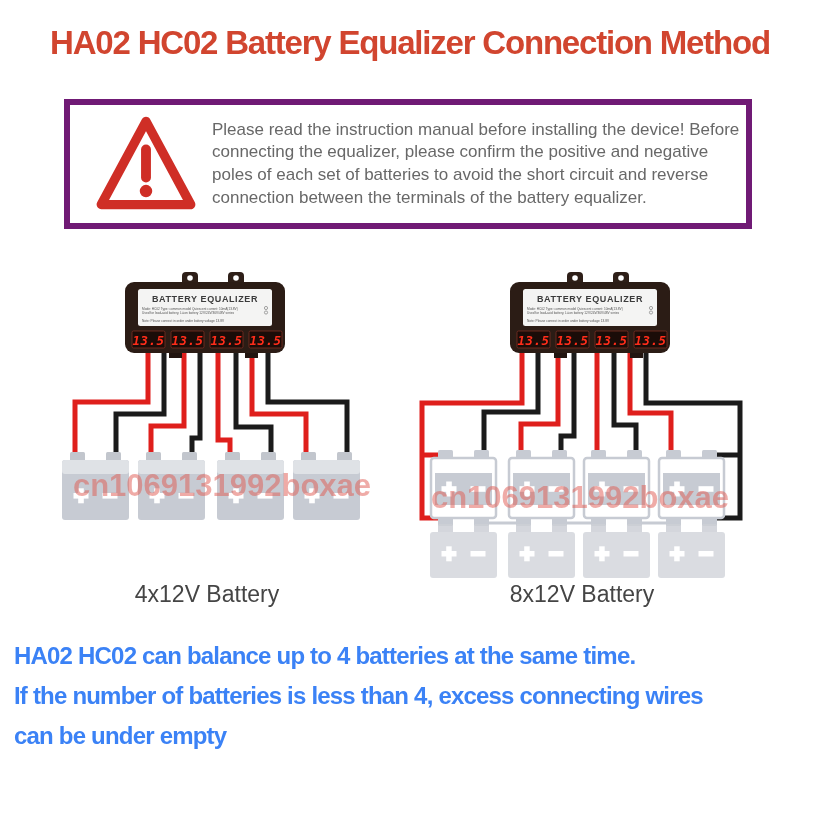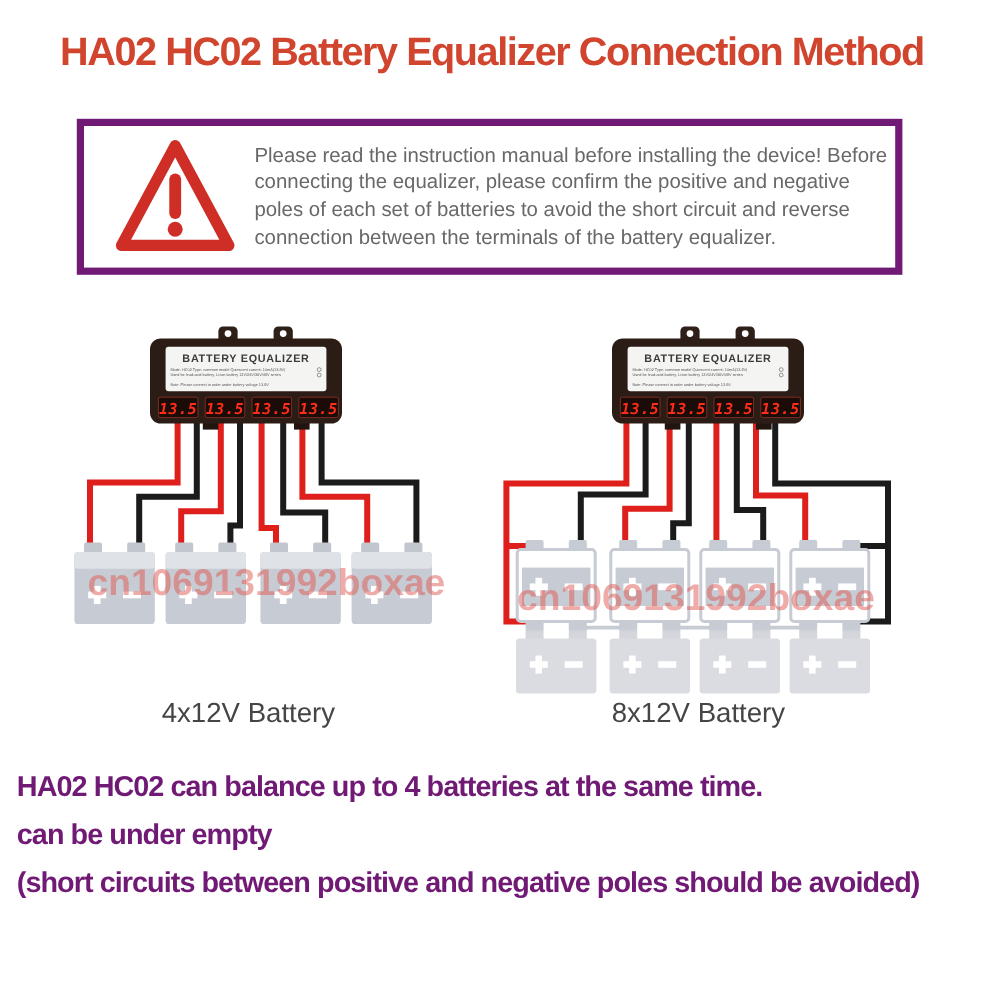--- a/index.html
+++ b/index.html
@@ -17,21 +17,21 @@
     position:absolute;left:64px;top:99px;width:688px;height:130px;
     border:6px solid #701a75;box-sizing:border-box;
     display:flex;align-items:center;background:#fff;
   }
   .warning-tri{flex:0 0 auto;margin-left:24px;}
   .warning-text{
     margin-left:14px;width:528px;font-size:17px;color:#686868;line-height:1.33;
   }
   .notes{
     position:absolute;left:14px;top:642px;width:800px;
-    font-size:24px;font-weight:bold;color:#701a75;letter-spacing:-0.8px;
+    font-size:24px;font-weight:bold;color:#3b82f6;letter-spacing:-0.8px;
   }
   .notes div{margin-bottom:12px;white-space:nowrap;}
   svg text{user-select:none;}
   .dev-title{font-family:"Liberation Sans",sans-serif;font-weight:bold;letter-spacing:.6px;}
   .dev-small{font-family:"Liberation Sans",sans-serif;}
   .seg{font-family:"DejaVu Sans Mono",monospace;font-weight:bold;font-style:italic;letter-spacing:.5px;}
   .caption{font-family:"Liberation Sans",sans-serif;}
   .wm{font-family:"Liberation Sans",sans-serif;font-weight:bold;opacity:.5;}
 </style>
 </head>
@@ -177,17 +177,17 @@
 
     <text class="wm" x="222" y="496" font-size="31" fill="#e05a52" text-anchor="middle">cn1069131992boxae</text>
     <text class="wm" x="580" y="508" font-size="31" fill="#e05a52" text-anchor="middle">cn1069131992boxae</text>
 
     <text class="caption" x="207" y="602" font-size="23" fill="#454545" text-anchor="middle">4x12V Battery</text>
     <text class="caption" x="582" y="602" font-size="23" fill="#454545" text-anchor="middle">8x12V Battery</text>
   </svg>
 
   <div class="notes">
     <div> HA02 HC02 can balance up to 4 batteries at the same time.</div>
+    <div>If the number of batteries is less than 4, excess connecting wires</div>
     <div>can be under empty</div>
-    <div>(short circuits between positive and negative poles should be avoided)</div>
   </div>
 
 </div>
 
 </body></html>

